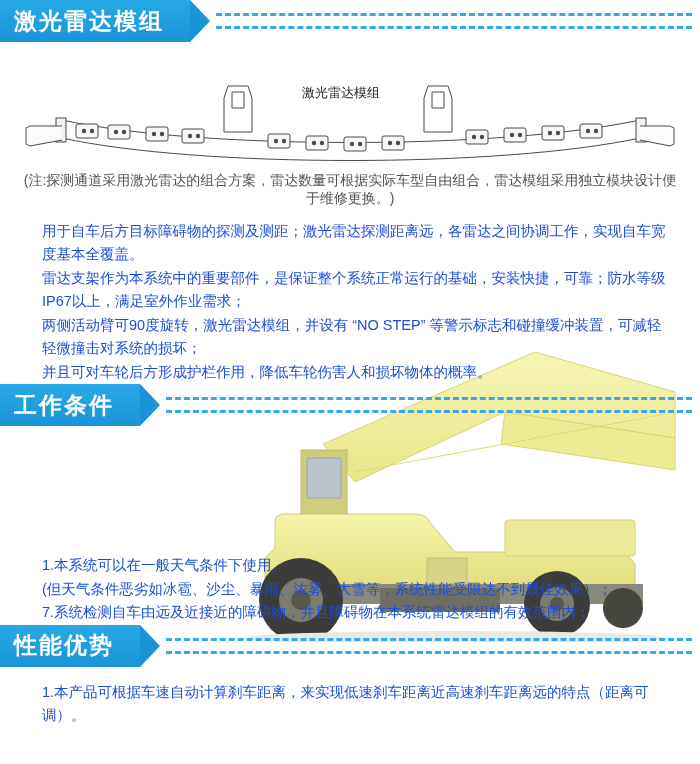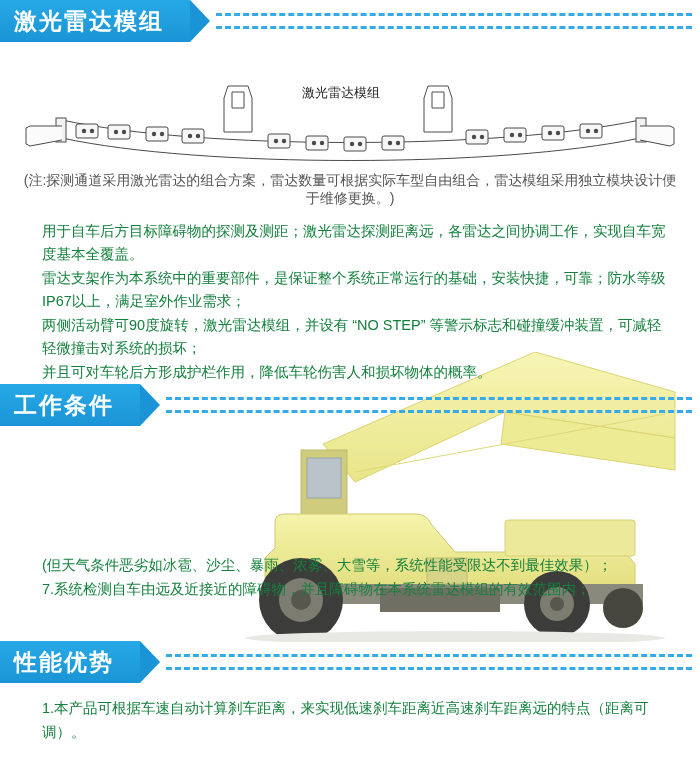--- a/index.html
+++ b/index.html
@@ -63,21 +63,21 @@
     content:"";
     position:absolute;
     left:0; right:8px; top:26px;
     border-top:3px dashed #35aae8;
   }
 
   
   .para {
     font-size:14.5px;
     line-height:1.62;
-    color:#15803d;
+    color:#1d4ed8;
     padding:0 34px 0 42px;
     white-space:pre-line;
   }
 
   
   .lidar-figure {
     position:relative;
     margin:8px 0 2px 0;
     height:120px;
   }
@@ -243,24 +243,25 @@
 
   <div class="banner" style="">
     <div class="banner-tag">
       <span class="banner-title">工作条件</span>
     </div>
     <div class="banner-dashes"></div>
   </div>
 
   <div class="spacer-sec2"></div>
 
+  <div class="para">1.本系统可以在一般天气条件下使用。</div>
   <div class="para">(但天气条件恶劣如冰雹、沙尘、暴雨、浓雾、大雪等，系统性能受限达不到最佳效果）；</div>
   <div class="para">7.系统检测自车由远及近接近的障碍物，并且障碍物在本系统雷达模组的有效范围内；</div>
 
-  <div class="banner" style="margin-top:40px;">
+  <div class="banner" style="">
     <div class="banner-tag">
       <span class="banner-title">性能优势</span>
     </div>
     <div class="banner-dashes"></div>
   </div>
 
   <div class="para sec3-text">1.本产品可根据车速自动计算刹车距离，来实现低速刹车距离近高速刹车距离远的特点（距离可调）。</div>
 
 </div>
 

